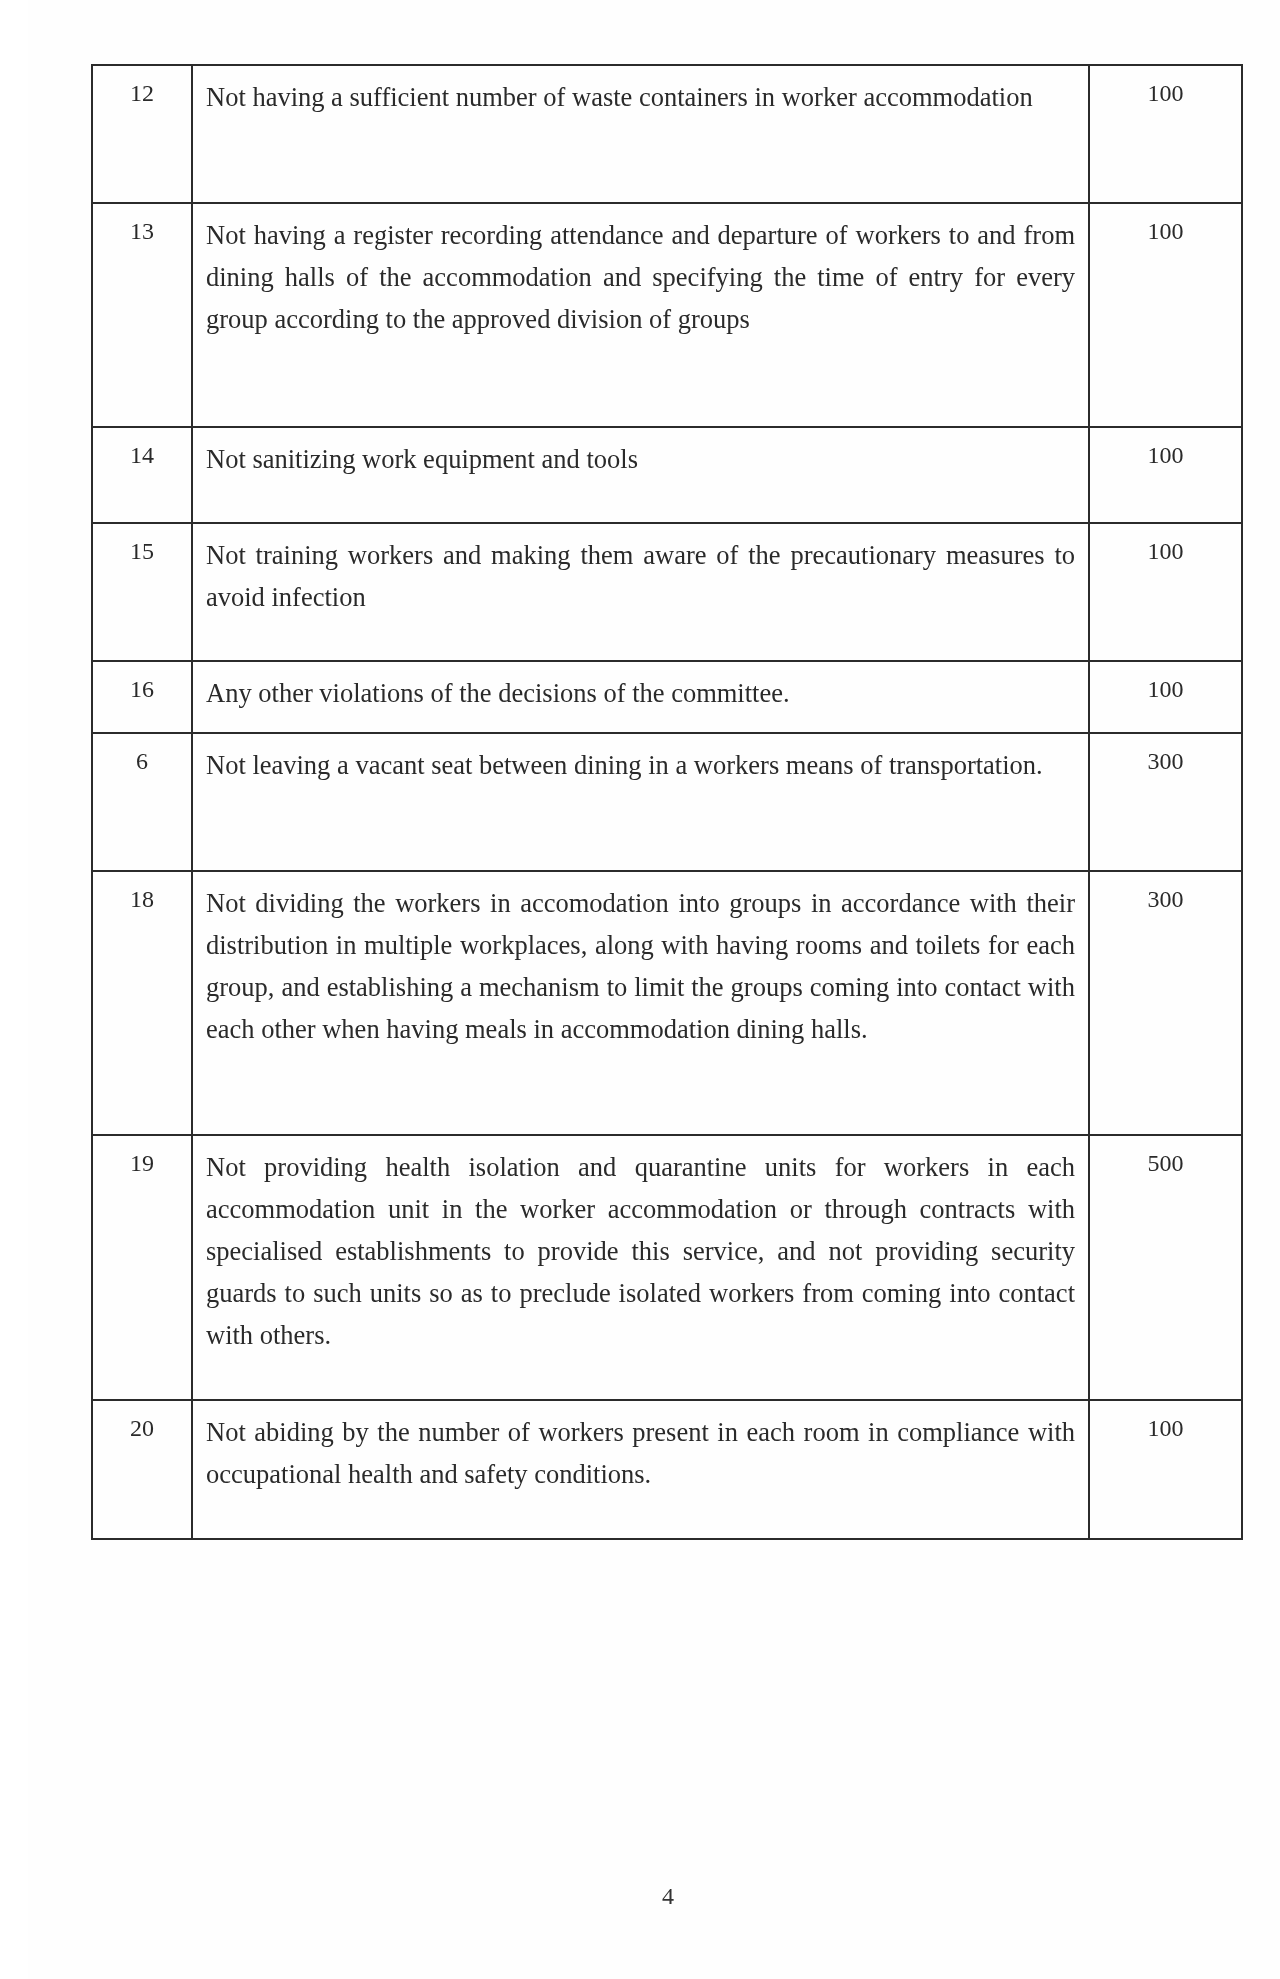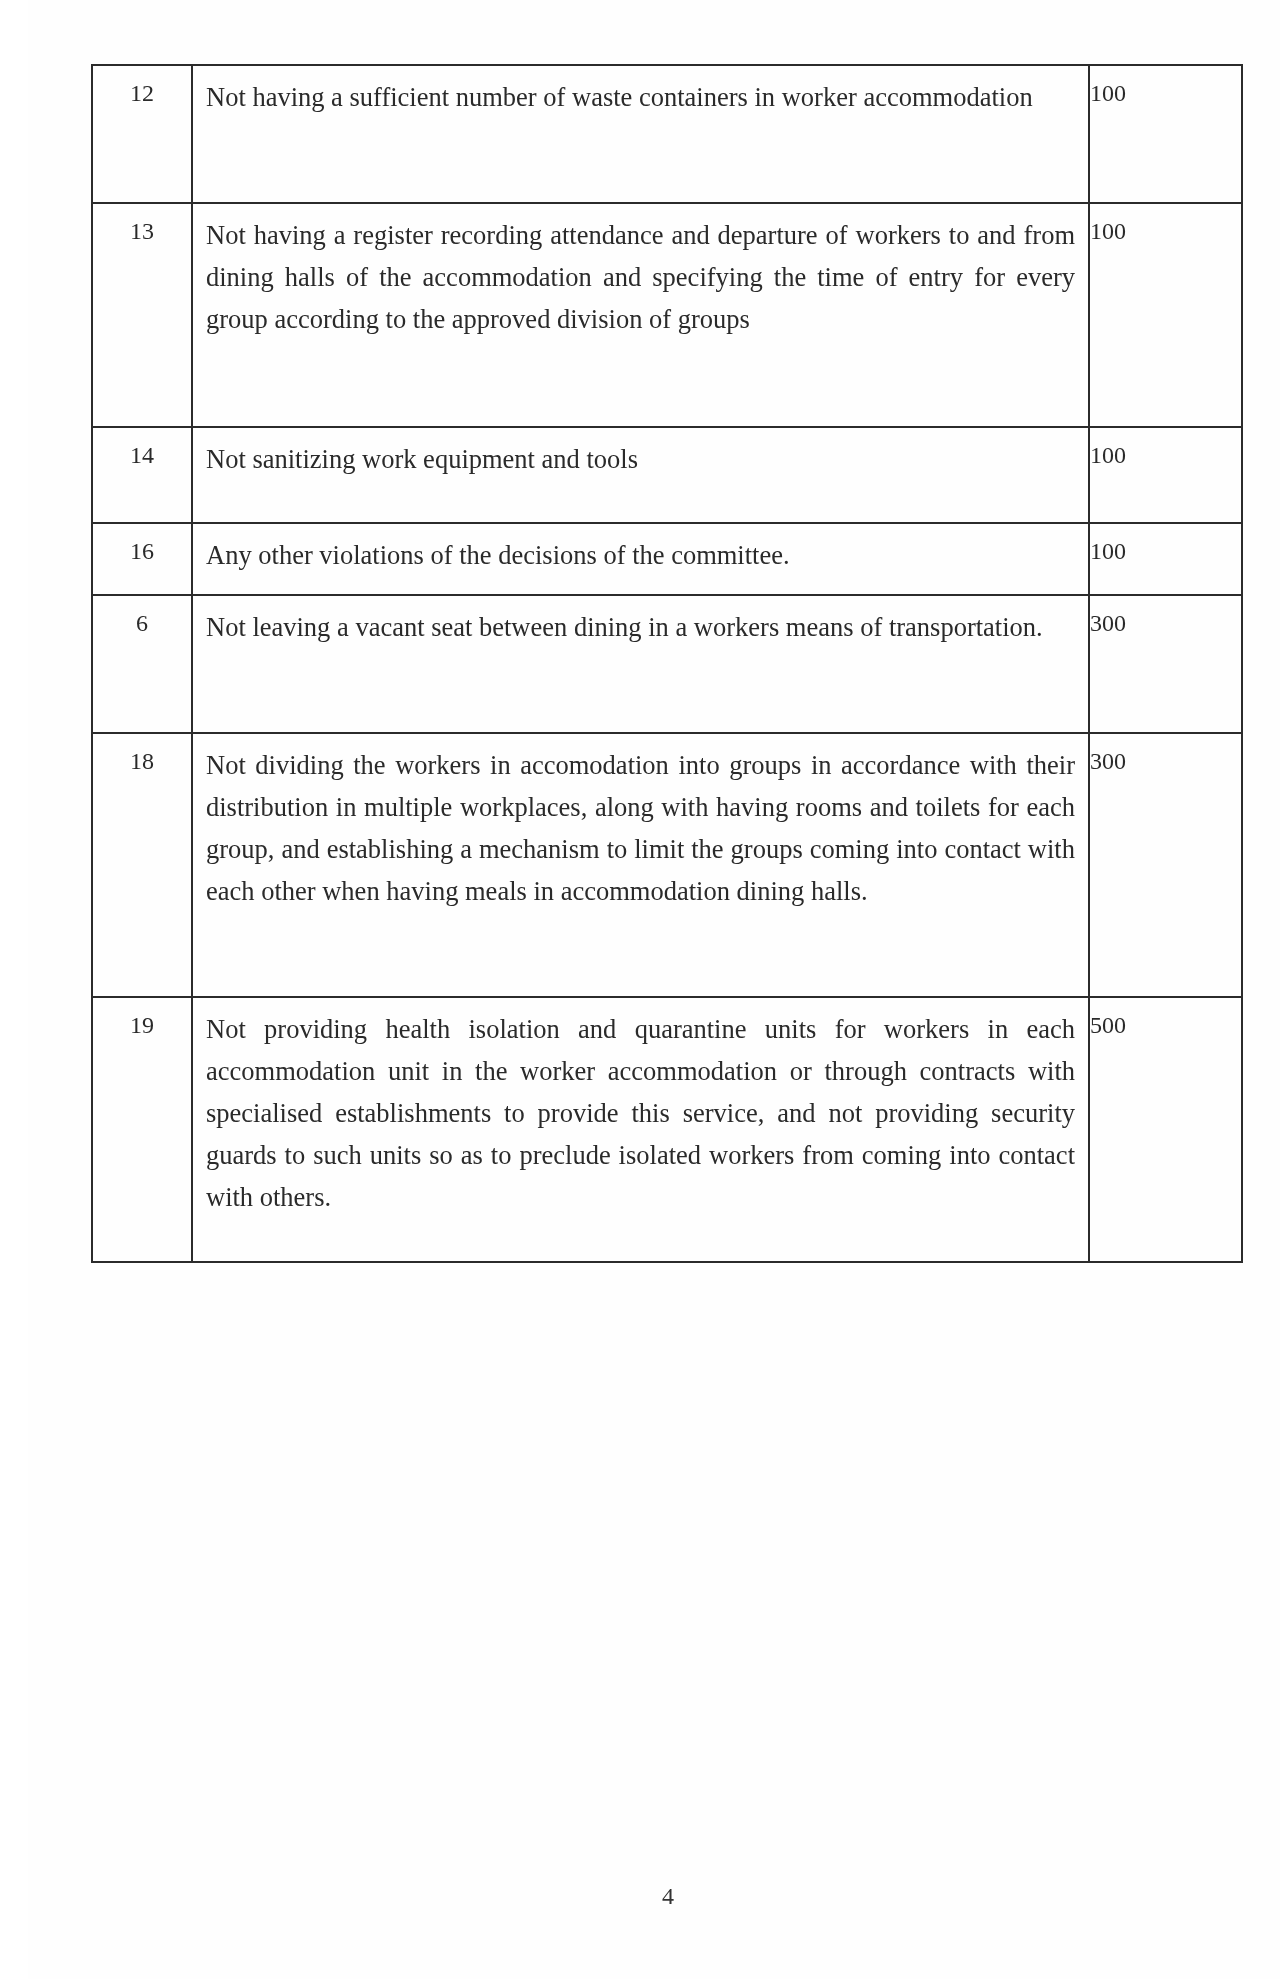--- a/index.html
+++ b/index.html
@@ -5,21 +5,21 @@
   html, body { margin: 0; padding: 0; background: #ffffff; }
   body { width: 1280px; height: 1979px; position: relative; overflow: hidden;
          font-family: "Liberation Serif", "DejaVu Serif", serif; color: #2a2a2a; }
   .page { position: absolute; left: 0; top: 0; width: 1280px; height: 1979px; background: #fefefe; margin-left: 28px; }
   table.fines { position: absolute; left: 63px; top: 64px; width: 1152px;
                 border-collapse: collapse; table-layout: fixed; }
   table.fines td { border: 2.5px solid #2b2b2b; vertical-align: top; padding: 0; }
   td.num { width: 98px; text-align: center; font-size: 24px; padding-top: 14px !important; }
   td.desc { width: 869px; font-size: 26.5px; line-height: 42px; text-align: justify;
             padding: 10px 13px 0 13px !important; border-radius: 14px; }
-  td.fine { text-align: left; font-size: 24px; padding-top: 14px !important; }
+  td.fine { text-align: center; font-size: 24px; padding-top: 14px !important; }
   .pageno { position: absolute; left: 0; width: 1280px; top: 1883px; text-align: center;
             font-size: 24px; color: #333; }
 </style>
 </head>
 <body>
 
 <div class="page">
   <table class="fines">
     <tbody>
       <tr style="height:138px">
@@ -30,37 +30,47 @@
       <tr style="height:224px">
         <td class="num">13</td>
         <td class="desc">Not having a register recording attendance and departure of workers to and from dining halls of the accommodation and specifying the time of entry for every group according to the approved division of groups</td>
         <td class="fine">100</td>
       </tr>
       <tr style="height:96px">
         <td class="num">14</td>
         <td class="desc">Not sanitizing work equipment and tools</td>
         <td class="fine">100</td>
       </tr>
+      <tr style="height:138px">
+        <td class="num">15</td>
+        <td class="desc">Not training workers and making them aware of the precautionary measures to avoid infection</td>
+        <td class="fine">100</td>
+      </tr>
       <tr style="height:72px">
         <td class="num">16</td>
         <td class="desc">Any other violations of the decisions of the committee.</td>
         <td class="fine">100</td>
       </tr>
       <tr style="height:138px">
         <td class="num">6</td>
         <td class="desc">Not leaving a vacant seat between dining in a workers means of transportation.</td>
         <td class="fine">300</td>
       </tr>
       <tr style="height:264px">
         <td class="num">18</td>
         <td class="desc">Not dividing the workers in accomodation into groups in accordance with their distribution in multiple workplaces, along with having rooms and toilets for each group, and establishing a mechanism to limit the groups coming into contact with each other when having meals in accommodation dining halls.</td>
         <td class="fine">300</td>
       </tr>
       <tr style="height:265px">
         <td class="num">19</td>
         <td class="desc">Not providing health isolation and quarantine units for workers in each accommodation unit in the worker accommodation or through contracts with specialised establishments to provide this service, and not providing security guards to such units so as to preclude isolated workers from coming into contact with others.</td>
         <td class="fine">500</td>
       </tr>
+      <tr style="height:139px">
+        <td class="num">20</td>
+        <td class="desc">Not abiding by the number of workers present in each room in compliance with occupational health and safety conditions.</td>
+        <td class="fine">100</td>
+      </tr>
     </tbody>
   </table>
 
   <div class="pageno">4</div>
 </div>
 
 </body></html>

